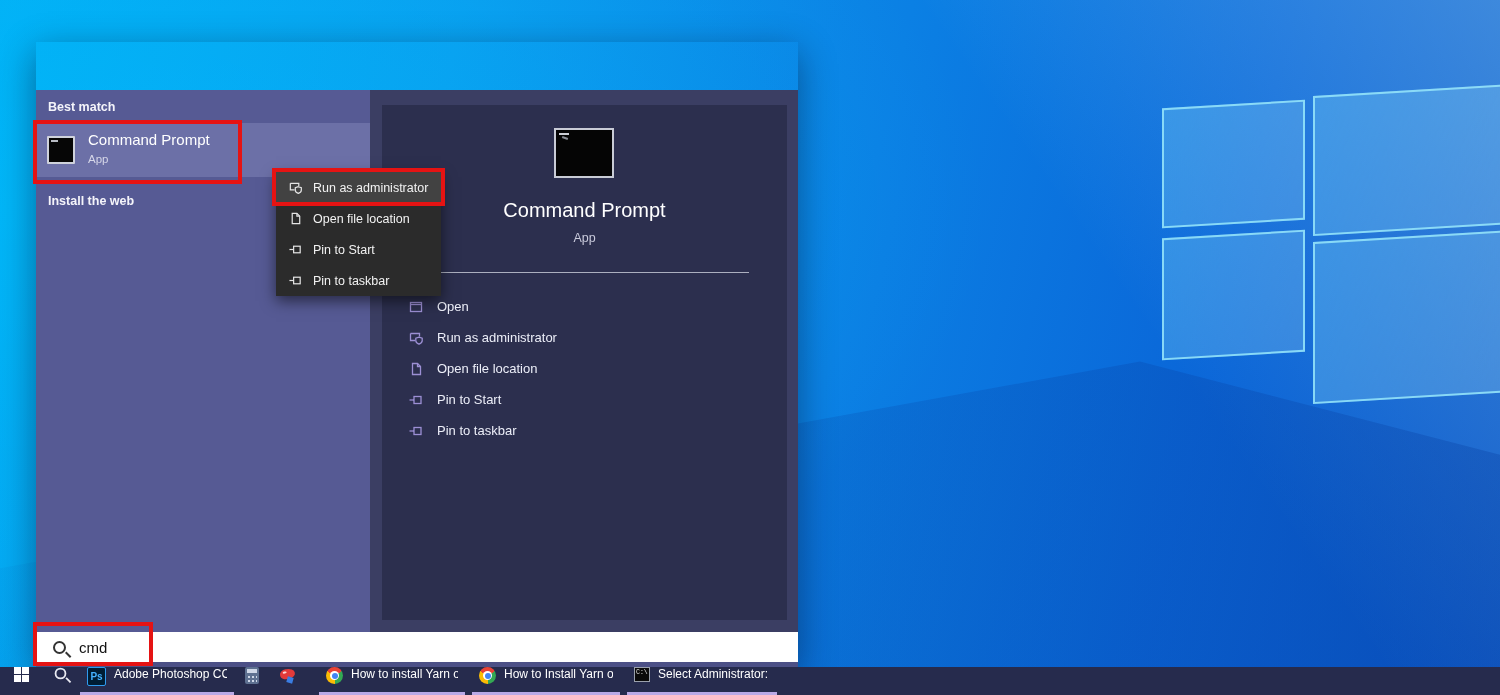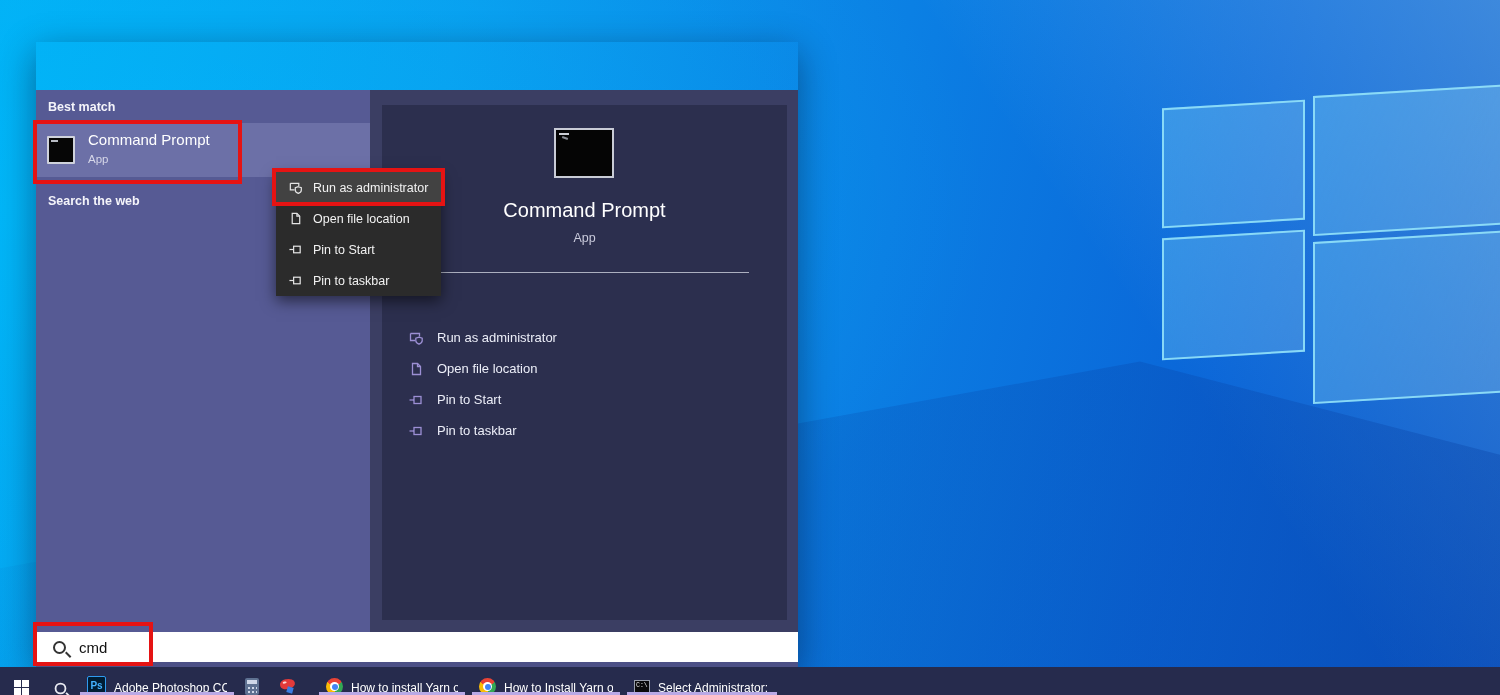--- a/index.html
+++ b/index.html
@@ -102,21 +102,21 @@
 
   
   .red-box { position:absolute; border:4px solid #e51313; z-index:25; }
   #red-1 { left:33px;  top:120px; width:209px; height:64px; z-index:15; }
   #red-2 { left:272px; top:168px; width:173px; height:38px; }
   #red-3 { left:33px;  top:622px; width:120px; height:44px; z-index:35; }
 
   
   .taskbar { position:absolute; left:0; top:667px; width:1500px; height:28px; background:#262b4d;
     display:flex; align-items:stretch; z-index:30; }
-  .tb-btn { display:flex; align-items:flex-end; justify-content:center; position:relative; color:#fff; }
+  .tb-btn { display:flex; align-items:flex-start; justify-content:center; position:relative; color:#fff; }
   .tb-start { width:42px; }
   .tb-search { width:36px; }
   .tb-search .mag { color:#e9eaf2; transform:scale(0.9); }
   .win-logo { width:15px; height:15px; display:grid; grid-template-columns:7px 7px; grid-template-rows:7px 7px; gap:1px; }
   .win-logo span { background:#fff; }
   .tb-app { justify-content:flex-start; gap:8px; padding:0 9px; font-size:12px; white-space:nowrap; overflow:hidden; }
   .tb-app.running::after { content:""; position:absolute; left:2px; right:2px; bottom:0; height:3px; background:#b9a9e6; }
   #tb-photoshop { width:158px; }
   #tb-calc { width:34px; }
   #tb-paint { width:42px; }
@@ -162,30 +162,39 @@
 <div class="search-window">
 
 
   <div class="left-col">
     <div class="section-label" id="lbl-best">Best match</div>
     <div class="best-row">
       <span class="cmd-icon-sm"></span>
       <span class="best-title">Command Prompt</span>
       <span class="best-type">App</span>
     </div>
-    <div class="section-label" id="lbl-web">Search the web</div>
+    <div class="section-label" id="lbl-web">Install the web</div>
   </div>
 
   <div class="right-col">
     <div class="preview-card">
       <div class="cmd-icon-lg"></div>
       <div class="preview-title">Command Prompt</div>
       <div class="preview-type">App</div>
       <div class="divider"></div>
 
+      <div class="action-row" id="act-0">
+        <span class="aicon">
+          <svg class="ic" width="16" height="16" viewBox="0 0 16 16" fill="none" stroke="currentColor" stroke-width="1.3">
+              <rect x="2.5" y="3.5" width="11" height="9"></rect>
+              <path d="M2.5 5.5h11"></path>
+            </svg>
+        </span>
+        <span>Open</span>
+      </div>
       <div class="action-row" id="act-1">
         <span class="aicon">
           <svg class="ic" width="16" height="16" viewBox="0 0 16 16" fill="none" stroke="currentColor" stroke-width="1.3">
               <path d="M2.5 3.5h9v3"></path>
               <path d="M2.5 3.5v7h4.5"></path>
               <path d="M11 7.2l3.2 1v2.6c0 1.7-1.4 2.7-3.2 3.4-1.8-.7-3.2-1.7-3.2-3.4V8.2z"></path>
             </svg>
         </span>
         <span>Run as administrator</span>
       </div>

